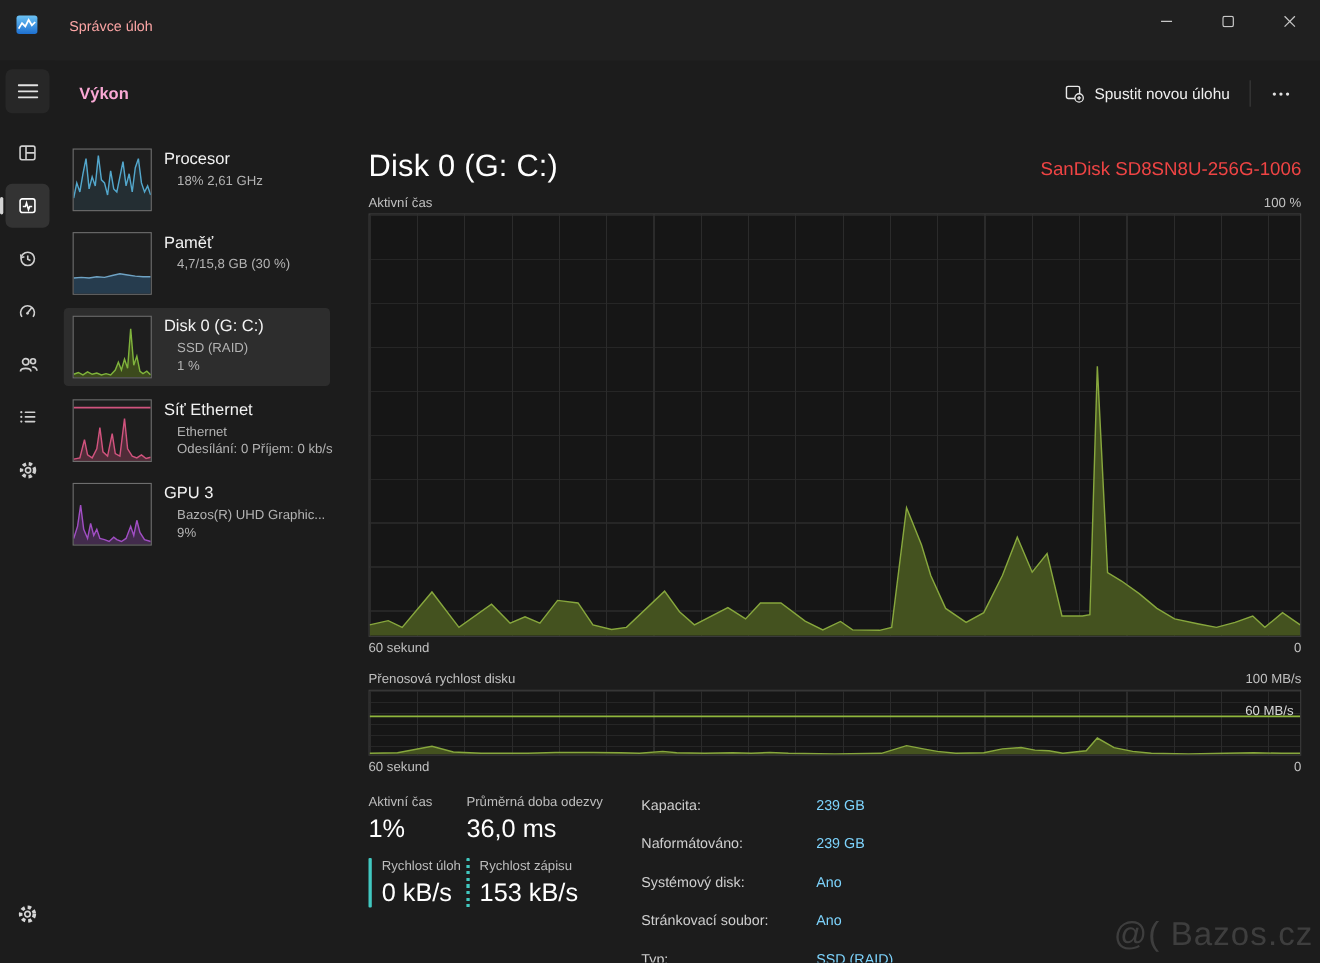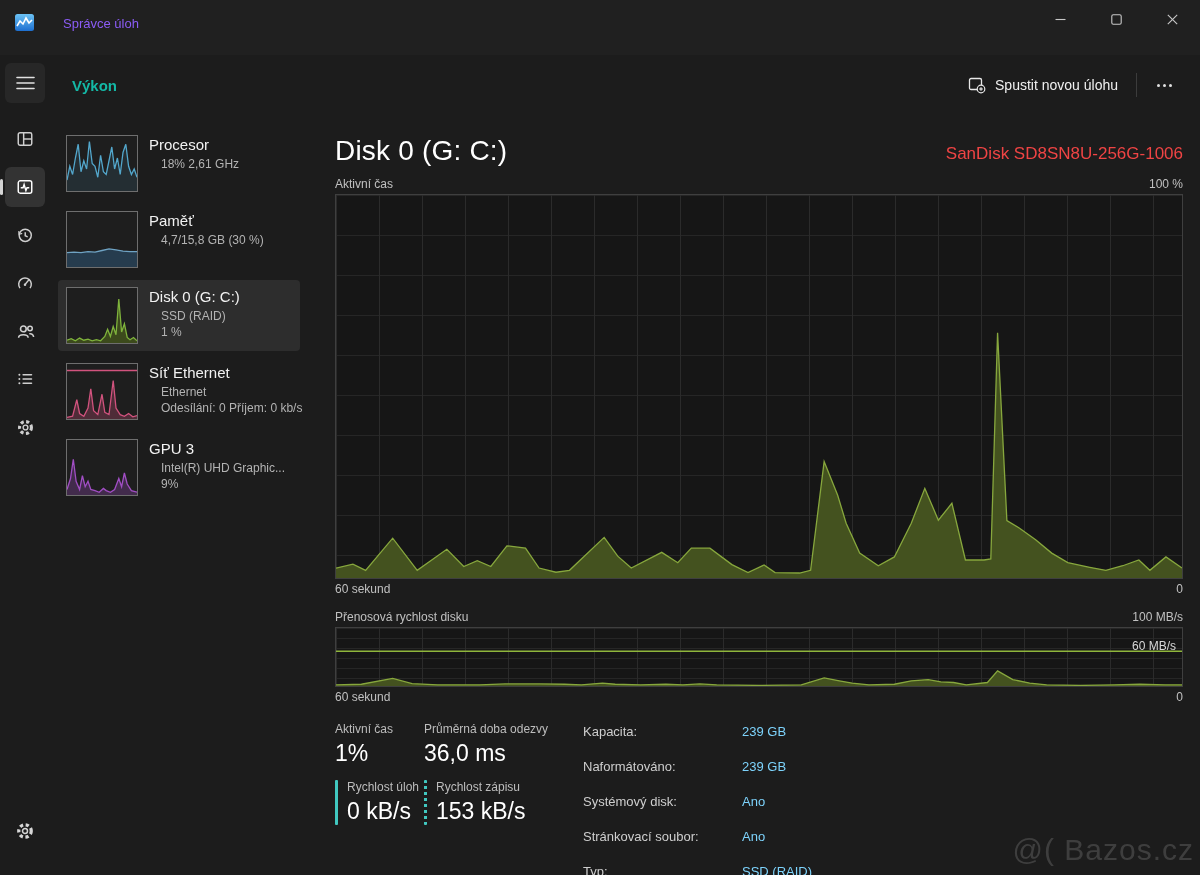--- a/index.html
+++ b/index.html
@@ -6,34 +6,34 @@
   html,body { width:1200px; height:875px; overflow:hidden; }
   body {
     background:#1c1c1c;
     font-family:"Liberation Sans","DejaVu Sans",sans-serif;
     color:#e8e8e8;
     position:relative;
   }
   
   .titlebar{position:absolute;left:0;top:0;right:0;height:55px;background:#202020;display:flex;align-items:flex-start;}
   .app-icon{margin:12px 0 0 14px;width:21px;height:21px;}
-  .app-title{margin:16px 0 0 28px;font-size:13px;color:#8b5cf6;}
+  .app-title{margin:16px 0 0 28px;font-size:13px;color:#fca5a5;}
   .win-controls{position:absolute;right:0;top:0;display:flex;}
   .win-btn{width:56px;height:38px;display:flex;align-items:center;justify-content:center;color:#c8c8c8;}
   
   .rail{position:absolute;left:0;top:55px;bottom:0;width:50px;background:#1c1c1c;display:flex;flex-direction:column;align-items:center;padding-top:8px;}
   .rail-btn{width:40px;height:40px;border-radius:6px;display:flex;align-items:center;justify-content:center;margin-bottom:8px;position:relative;}
   .rail-btn.burger{background:#272727;margin-bottom:16px;}
   .rail-btn.selected{background:#333333;}
   .rail-btn.selected::before{content:"";position:absolute;left:-5px;top:12px;width:3px;height:16px;border-radius:2px;background:#d4d4d4;}
   .rail-bottom{position:absolute;bottom:16px;left:5px;}
   .rail svg{display:block;}
   
   .header{position:absolute;left:50px;top:55px;right:0;height:60px;display:flex;align-items:center;justify-content:space-between;padding:0 18px 0 22px;}
-  .page-title{font-size:15px;font-weight:700;color:#14b8a6;}
+  .page-title{font-size:15px;font-weight:700;color:#f9a8d4;}
   .header-right{display:flex;align-items:center;gap:10px;}
   .run-task{display:flex;align-items:center;gap:9px;font-size:14px;color:#f0f0f0;padding:6px 8px;border-radius:4px;}
   .header-sep{width:1px;height:24px;background:#3c3c3c;}
   .more-btn{display:flex;gap:3px;padding:8px 10px;border-radius:4px;}
   .more-btn i{width:3px;height:3px;border-radius:50%;background:#e0e0e0;}
   
   .content{position:absolute;left:50px;top:115px;right:0;bottom:0;display:flex;}
   .sidebar{width:285px;flex:0 0 285px;padding:13px 0 0 8px;overflow:hidden;}
   .side-item{width:242px;display:flex;gap:11px;padding:7px 8px;border-radius:4px;margin-bottom:5px;align-items:flex-start;}
   .side-item.selected{background:#2d2d2d;}
@@ -277,21 +277,21 @@
 
     <div class="side-item">
       <div class="thumb">
           <svg viewBox="0 0 100 100" preserveAspectRatio="none">
             <polygon points="0,90 5,70 9,35 13,75 18,90 22,65 26,85 30,75 34,90 40,92 46,95 52,88 56,92 62,95 68,90 74,70 78,85 82,60 86,80 92,92 100,95 100,100 0,100" fill="rgba(161,78,196,0.28)"></polygon>
             <polyline points="0,90 5,70 9,35 13,75 18,90 22,65 26,85 30,75 34,90 40,92 46,95 52,88 56,92 62,95 68,90 74,70 78,85 82,60 86,80 92,92 100,95" fill="none" stroke="#a14ec4" stroke-width="1.3" vector-effect="non-scaling-stroke"></polyline>
           </svg>
         </div>
       <div class="side-text">
         <div class="side-title">GPU 3</div>
-        <div class="side-sub">Intel(R) UHD Graphic...</div>
+        <div class="side-sub">Bazos(R) UHD Graphic...</div>
         <div class="side-sub">9%</div>
       </div>
     </div>
   </div>
 
   <div class="detail">
     <div class="detail-head">
       <span class="detail-title">Disk 0 (G: C:)</span>
       <span class="detail-sub">SanDisk SD8SN8U-256G-1006</span>
     </div>

